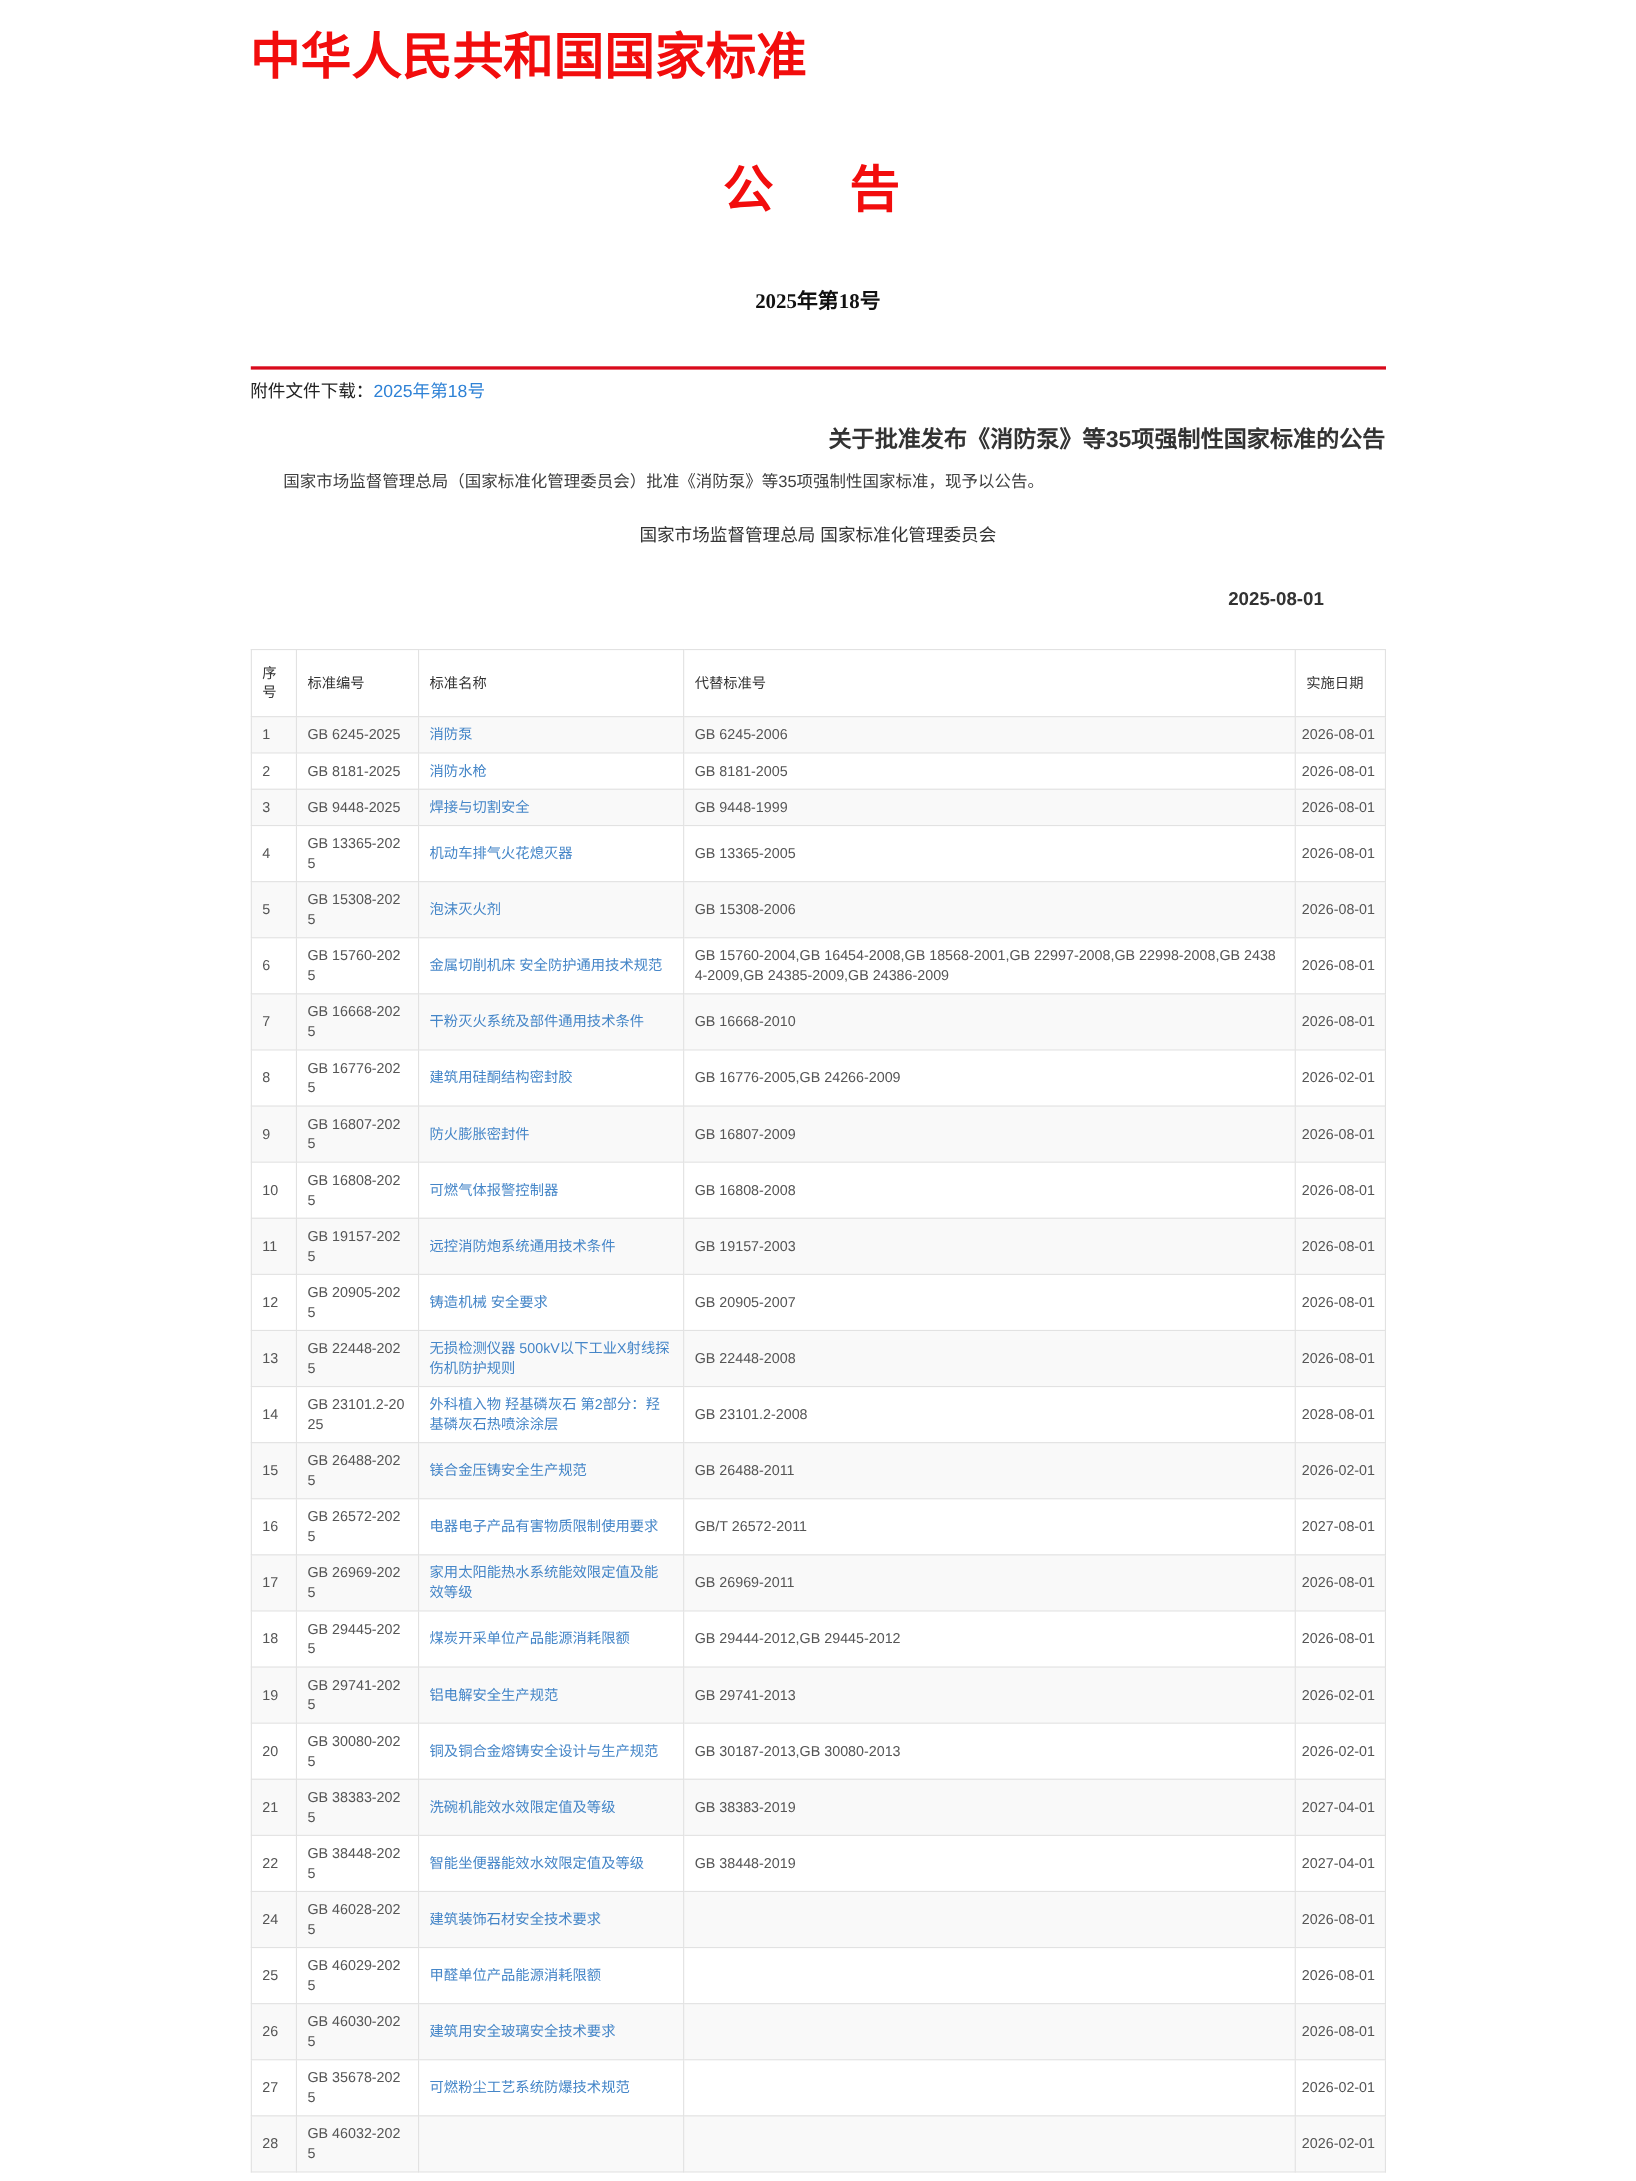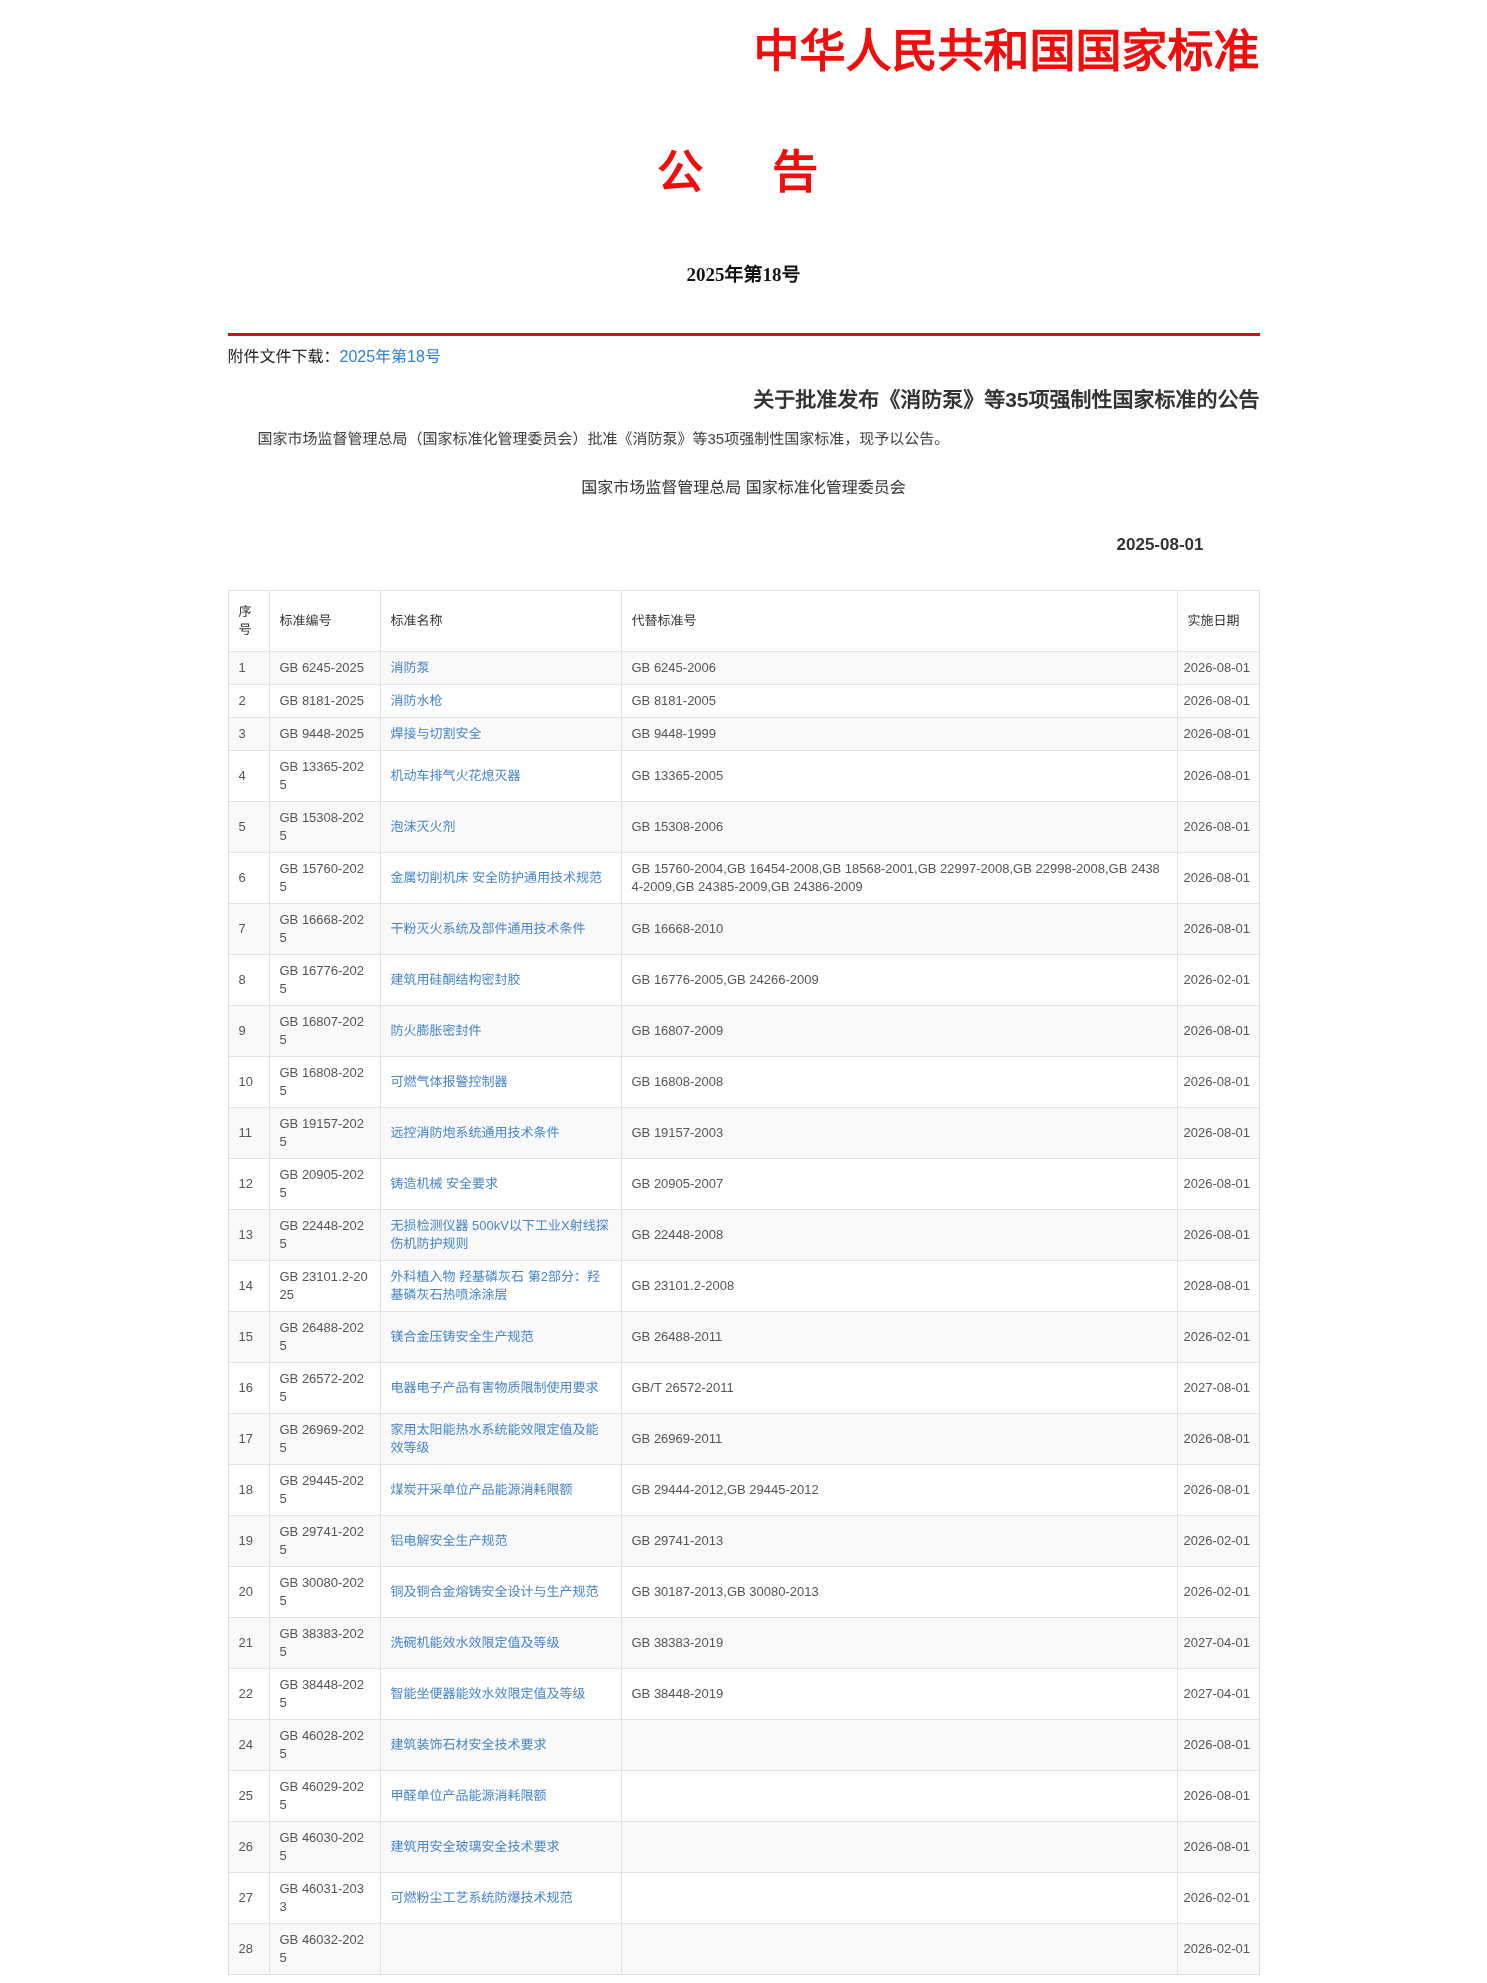--- a/index.html
+++ b/index.html
@@ -18,21 +18,21 @@
     min-height:1983px;
     background:#ffffff;
     font-family:"Liberation Sans","DejaVu Sans",sans-serif;
     color:#333;
   }
   .container{width:1032px;margin:0 auto;}
   .main-title{
     padding-top:26px;margin:0;
     font-family:"Liberation Serif","DejaVu Serif",serif;
     font-weight:700;font-size:46px;line-height:1.15;
-    color:var(--accent-red);text-align:right;
+    color:var(--accent-red);text-align:left;
   }
   .announcement{
     margin:68px 0 0;
     font-family:"Liberation Serif","DejaVu Serif",serif;
     font-weight:700;font-size:46px;line-height:1.15;
     letter-spacing:.25em;
     color:var(--accent-red);text-align:center;
   }
   .issue-no{
     margin-top:62px;
@@ -293,21 +293,21 @@
   </tr>
         <tr>
     <td>26</td>
     <td>GB 46030-2025</td>
     <td><a class="std-link" href="#">建筑用安全玻璃安全技术要求</a></td>
     <td></td>
     <td class="date">2026-08-01</td>
   </tr>
         <tr>
     <td>27</td>
-    <td>GB 46031-2033</td>
+    <td>GB 35678-2025</td>
     <td><a class="std-link" href="#">可燃粉尘工艺系统防爆技术规范</a></td>
     <td></td>
     <td class="date">2026-02-01</td>
   </tr>
         <tr>
     <td>28</td>
     <td>GB 46032-2025</td>
     <td></td>
     <td></td>
     <td class="date">2026-02-01</td>

